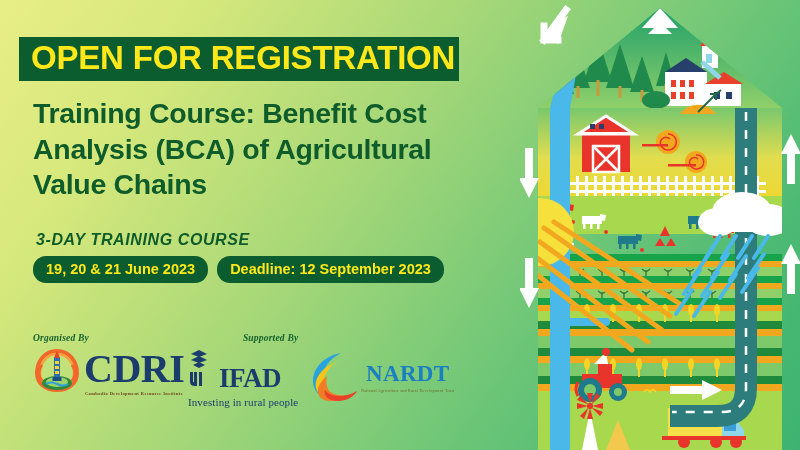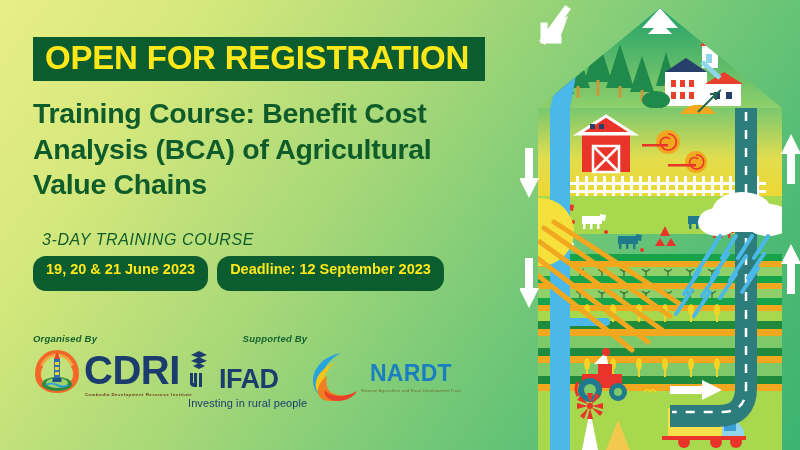--- a/index.html
+++ b/index.html
@@ -7,52 +7,52 @@
 
   #poster{
     position:relative;width:800px;height:450px;overflow:hidden;
     background:linear-gradient(125deg,#e8ee86 0%,#d6e87c 18%,#a8d878 42%,#74c878 65%,#4cba74 85%,#3eb371 100%);
   }
 
   
   .left{position:absolute;left:0;top:0;width:540px;height:450px;}
 
   .banner{
-    position:absolute;left:33px;top:37px;
+    position:absolute;left:19px;top:37px;
     background:#0b5c2e;color:#ffe81a;
     font-size:33px;font-weight:bold;letter-spacing:-0.2px;
-    padding:4px 16px 6px 12px;line-height:1.02;white-space:nowrap;
+    padding:4px 4px 6px 12px;line-height:1.02;white-space:nowrap;
   }
 
   .title{
     position:absolute;left:33px;top:96px;width:470px;
     color:#0f5c2b;font-size:28.5px;font-weight:bold;line-height:1.25;
     letter-spacing:-0.3px;
   }
 
   .subtitle{
-    position:absolute;left:42px;top:231px;
-    color:#0f5c2b;font-size:16px;font-weight:normal;font-style:italic;
+    position:absolute;left:36px;top:231px;
+    color:#0f5c2b;font-size:16px;font-weight:bold;font-style:italic;
     letter-spacing:0.6px;
     text-align:center;
   }
 
   .pills{position:absolute;left:33px;top:256px;display:flex;gap:9px;}
   .pill{
     background:#0b5c2e;color:#ffe81a;border-radius:13px;
-    padding:5px 13px 14px 13px;font-size:14.5px;font-weight:bold;white-space:nowrap;
+    padding:5px 13px 6px 13px;font-size:14.5px;font-weight:bold;white-space:nowrap;
   }
 
   
   .logos{position:absolute;left:33px;top:333px;width:480px;height:90px;}
   .logo-label{
     color:#16622f;font-size:9.5px;font-style:italic;font-weight:bold;
     letter-spacing:.2px;
   }
-  .logo-block{position:absolute;top:0;}
+  .logo-block{position:absolute;top:0;font-family:Liberation Serif, serif;}
   .lb-cdri{left:0;}
   .lb-ifad{left:155px;text-align:right;}
   .lb-nardt{left:278px;text-align:center;}
 
   .cdri-row{display:flex;align-items:center;margin-top:4px;}
   .cdri-word{
     font-size:40px;font-weight:bold;color:#1b3d6d;letter-spacing:-0.5px;
     line-height:1;margin-left:3px;
   }
   .cdri-sub{font-size:4.4px;color:#6b3a18;letter-spacing:.45px;margin-left:4px;margin-top:2px;font-weight:bold;}

